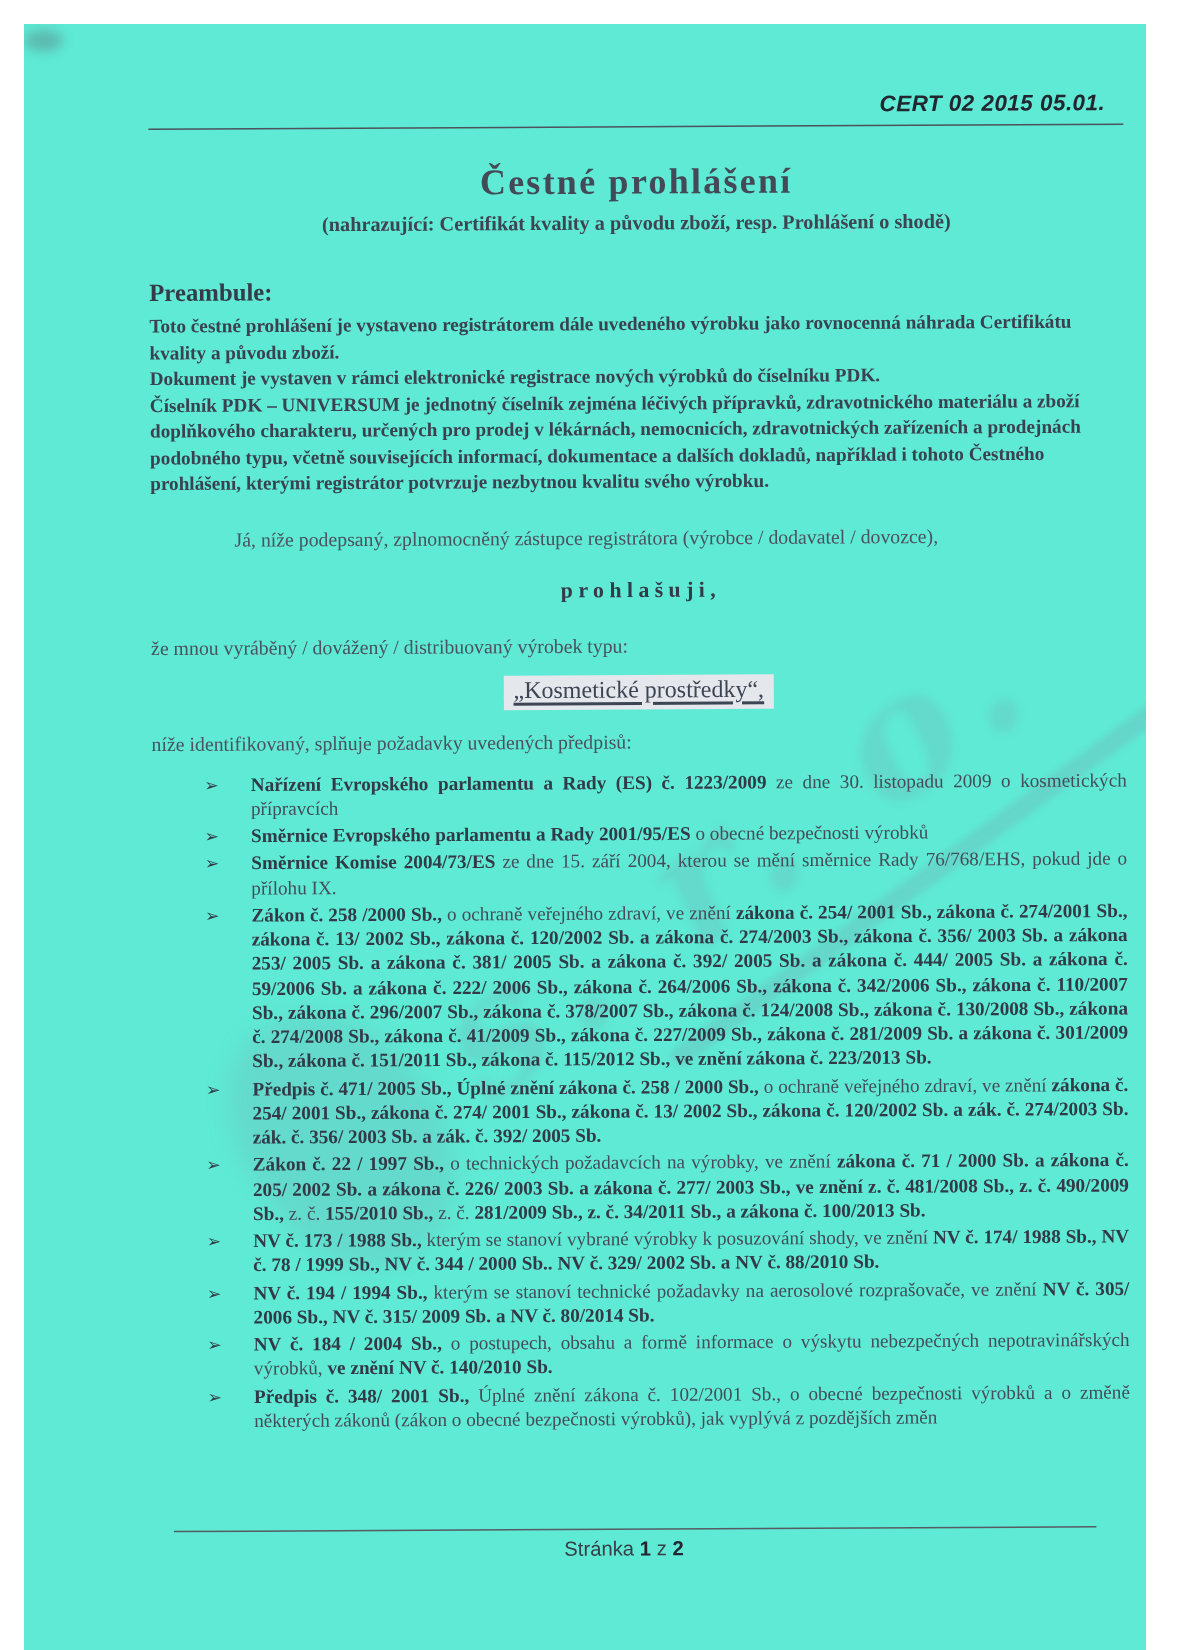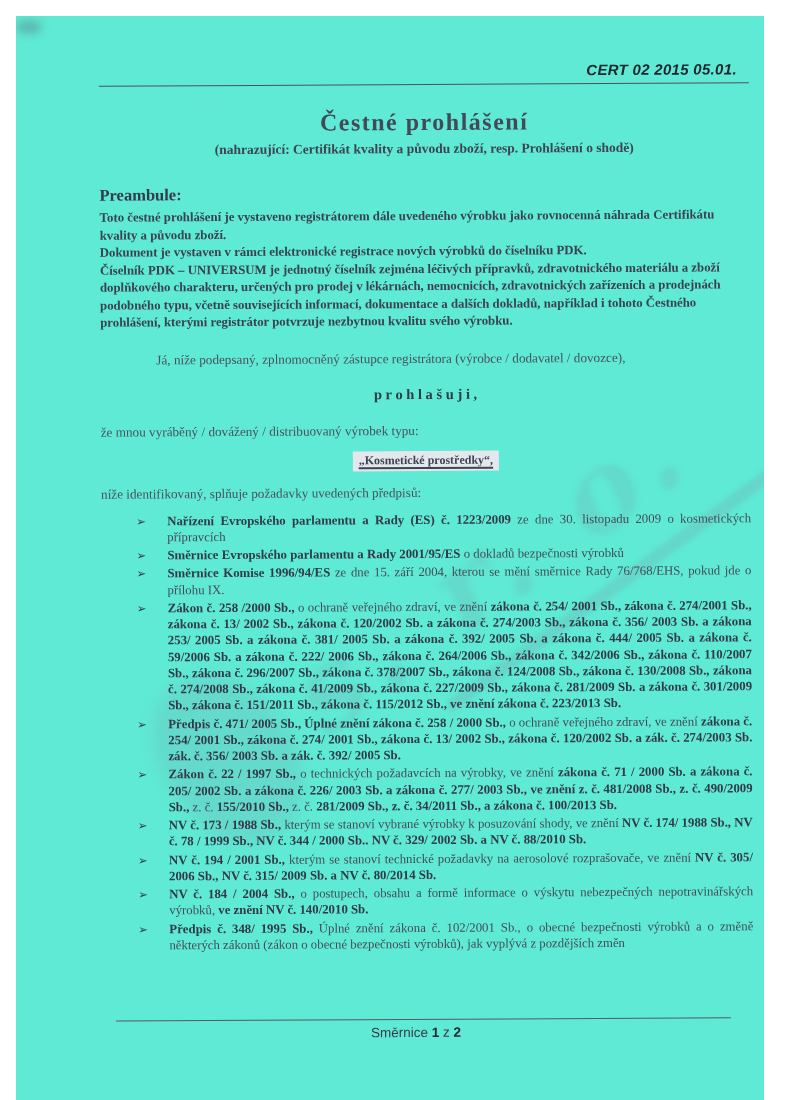--- a/index.html
+++ b/index.html
@@ -37,21 +37,21 @@
   .subtitle{text-align:center;font-weight:bold;font-size:13.5px;margin-top:5px;color:#3d4452;}
 
   h2.preamb{margin:27px 0 4px;font-size:16.5px;color:#343b49;}
   p.pre{margin:0;font-weight:bold;font-size:12.8px;line-height:1.37;color:#3a4150;text-align:left;}
 
   p.intro{margin:20px 0 0;text-indent:56px;font-size:13.2px;color:#4a515f;}
   p.verb{margin:19px 0 0;text-align:center;font-weight:bold;font-size:14.5px;color:#333a48;}
   p.ptype-line{margin:20px 0 0;font-size:13.2px;color:#4a515f;}
   .ptype-wrap{text-align:center;margin-top:11px;}
   .ptype{display:inline-block;background:var(--highlight,#e4e7eb);padding:2px 6px 3px;
-    font-weight:bold;font-size:12px;color:#3d4454;
+    font-weight:normal;font-size:16px;color:#3d4454;
     text-decoration:underline;text-decoration-thickness:1.5px;text-underline-offset:3px;}
   p.outro{margin:14px 0 0;font-size:13.2px;color:#4a515f;}
 
   ul.regs{list-style:none;margin:11px 0 0;padding:0 0 0 35px;}
   ul.regs li{position:relative;padding-left:31px;text-align:justify;
     font-size:12.8px;line-height:1.27;color:#454c5a;margin-bottom:2px;}
   .bullet{position:absolute;left:0;top:1px;font-family:"DejaVu Sans",sans-serif;
     font-size:11.5px;color:#333a48;}
   .seg{font-weight:normal;}
   .seg.bold{font-weight:bold;color:#323947;}
@@ -91,35 +91,35 @@
     <p class="intro">Já, níže podepsaný, zplnomocněný zástupce registrátora (výrobce / dodavatel / dovozce),</p>
     <p class="verb">p r o h l a š u j i ,</p>
     <p class="ptype-line">že mnou vyráběný / dovážený / distribuovaný výrobek typu:</p>
     <div class="ptype-wrap">
       <span class="ptype">„Kosmetické prostředky“,</span>
     </div>
     <p class="outro">níže identifikovaný, splňuje požadavky uvedených předpisů:</p>
 
     <ul class="regs" id="regulations">
         <li><span class="bullet">➢</span><span class="seg bold">Nařízení Evropského parlamentu a Rady (ES) č. 1223/2009 </span><span class="seg">ze dne 30. listopadu 2009 o kosmetických přípravcích</span></li>
-        <li><span class="bullet">➢</span><span class="seg bold">Směrnice Evropského parlamentu a Rady 2001/95/ES </span><span class="seg">o dokladů bezpečnosti výrobků</span></li>
-        <li><span class="bullet">➢</span><span class="seg bold">Směrnice Komise 1996/94/ES </span><span class="seg">ze dne 15. září 2004, kterou se mění směrnice Rady 76/768/EHS, pokud jde o přílohu IX.</span></li>
+        <li><span class="bullet">➢</span><span class="seg bold">Směrnice Evropského parlamentu a Rady 2001/95/ES </span><span class="seg">o obecné bezpečnosti výrobků</span></li>
+        <li><span class="bullet">➢</span><span class="seg bold">Směrnice Komise 2004/73/ES </span><span class="seg">ze dne 15. září 2004, kterou se mění směrnice Rady 76/768/EHS, pokud jde o přílohu IX.</span></li>
         <li><span class="bullet">➢</span><span class="seg bold">Zákon č. 258 /2000 Sb., </span><span class="seg">o ochraně veřejného zdraví, ve znění </span><span class="seg bold">zákona č. 254/ 2001 Sb., zákona č. 274/2001 Sb., zákona č. 13/ 2002 Sb., zákona č. 120/2002 Sb. a zákona č. 274/2003 Sb., zákona č. 356/ 2003 Sb. a zákona 253/ 2005 Sb. a zákona č. 381/ 2005 Sb. a zákona č. 392/ 2005 Sb. a zákona č. 444/ 2005 Sb. a zákona č. 59/2006 Sb. a zákona č. 222/ 2006 Sb., zákona č. 264/2006 Sb., zákona č. 342/2006 Sb., zákona č. 110/2007 Sb., zákona č. 296/2007 Sb., zákona č. 378/2007 Sb., zákona č. 124/2008 Sb., zákona č. 130/2008 Sb., zákona č. 274/2008 Sb., zákona č. 41/2009 Sb., zákona č. 227/2009 Sb., zákona č. 281/2009 Sb. a zákona č. 301/2009 Sb., zákona č. 151/2011 Sb., zákona č. 115/2012 Sb., ve znění zákona č. 223/2013 Sb.</span></li>
         <li><span class="bullet">➢</span><span class="seg bold">Předpis č. 471/ 2005 Sb., Úplné znění zákona č. 258 / 2000 Sb., </span><span class="seg">o ochraně veřejného zdraví, ve znění </span><span class="seg bold">zákona č. 254/ 2001 Sb., zákona č. 274/ 2001 Sb., zákona č. 13/ 2002 Sb., zákona č. 120/2002 Sb. a zák. č. 274/2003 Sb.  zák. č. 356/ 2003 Sb. a zák. č. 392/ 2005 Sb.</span></li>
         <li><span class="bullet">➢</span><span class="seg bold">Zákon č. 22 / 1997 Sb., </span><span class="seg">o technických požadavcích na výrobky, ve znění </span><span class="seg bold">zákona č. 71 / 2000 Sb. a zákona č. 205/ 2002 Sb. a zákona č. 226/ 2003 Sb. a zákona č. 277/ 2003 Sb., ve znění z. č. 481/2008 Sb., z. č. 490/2009 Sb., </span><span class="seg">z. č. </span><span class="seg bold">155/2010 Sb., </span><span class="seg">z. č. </span><span class="seg bold">281/2009 Sb., z. č. 34/2011 Sb., a zákona č. 100/2013 Sb.</span></li>
         <li><span class="bullet">➢</span><span class="seg bold">NV č. 173 / 1988 Sb., </span><span class="seg">kterým se stanoví vybrané výrobky k posuzování shody, ve znění </span><span class="seg bold">NV č. 174/ 1988 Sb., NV č. 78 / 1999 Sb., NV č. 344 / 2000 Sb.. NV č. 329/ 2002 Sb. a NV č. 88/2010 Sb.</span></li>
-        <li><span class="bullet">➢</span><span class="seg bold">NV č. 194 / 2001 Sb., </span><span class="seg">kterým se stanoví technické požadavky na aerosolové rozprašovače, ve znění </span><span class="seg bold">NV č. 305/ 2006 Sb., NV č. 315/ 2009 Sb. a NV č. 80/2014 Sb.</span></li>
+        <li><span class="bullet">➢</span><span class="seg bold">NV č. 194 / 1994 Sb., </span><span class="seg">kterým se stanoví technické požadavky na aerosolové rozprašovače, ve znění </span><span class="seg bold">NV č. 305/ 2006 Sb., NV č. 315/ 2009 Sb. a NV č. 80/2014 Sb.</span></li>
         <li><span class="bullet">➢</span><span class="seg bold">NV č. 184 / 2004 Sb., </span><span class="seg">o postupech, obsahu a formě informace o výskytu nebezpečných nepotravinářských výrobků, </span><span class="seg bold">ve znění NV č. 140/2010 Sb.</span></li>
-        <li><span class="bullet">➢</span><span class="seg bold">Předpis č. 348/ 1995 Sb., </span><span class="seg">Úplné znění zákona č. 102/2001 Sb., o obecné bezpečnosti výrobků a o změně některých zákonů (zákon o obecné bezpečnosti výrobků), jak vyplývá z pozdějších změn</span></li>
+        <li><span class="bullet">➢</span><span class="seg bold">Předpis č. 348/ 2001 Sb., </span><span class="seg">Úplné znění zákona č. 102/2001 Sb., o obecné bezpečnosti výrobků a o změně některých zákonů (zákon o obecné bezpečnosti výrobků), jak vyplývá z pozdějších změn</span></li>
       </ul>
   </div>
 
   <div class="footer">
     <div class="rule footer-rule"></div>
     <div class="pageno">
-      <span>Směrnice</span>
+      <span>Stránka</span>
       <b>1</b>
       <span>z</span>
       <b>2</b>
     </div>
   </div>
 
 </div>
 
 </body></html>

